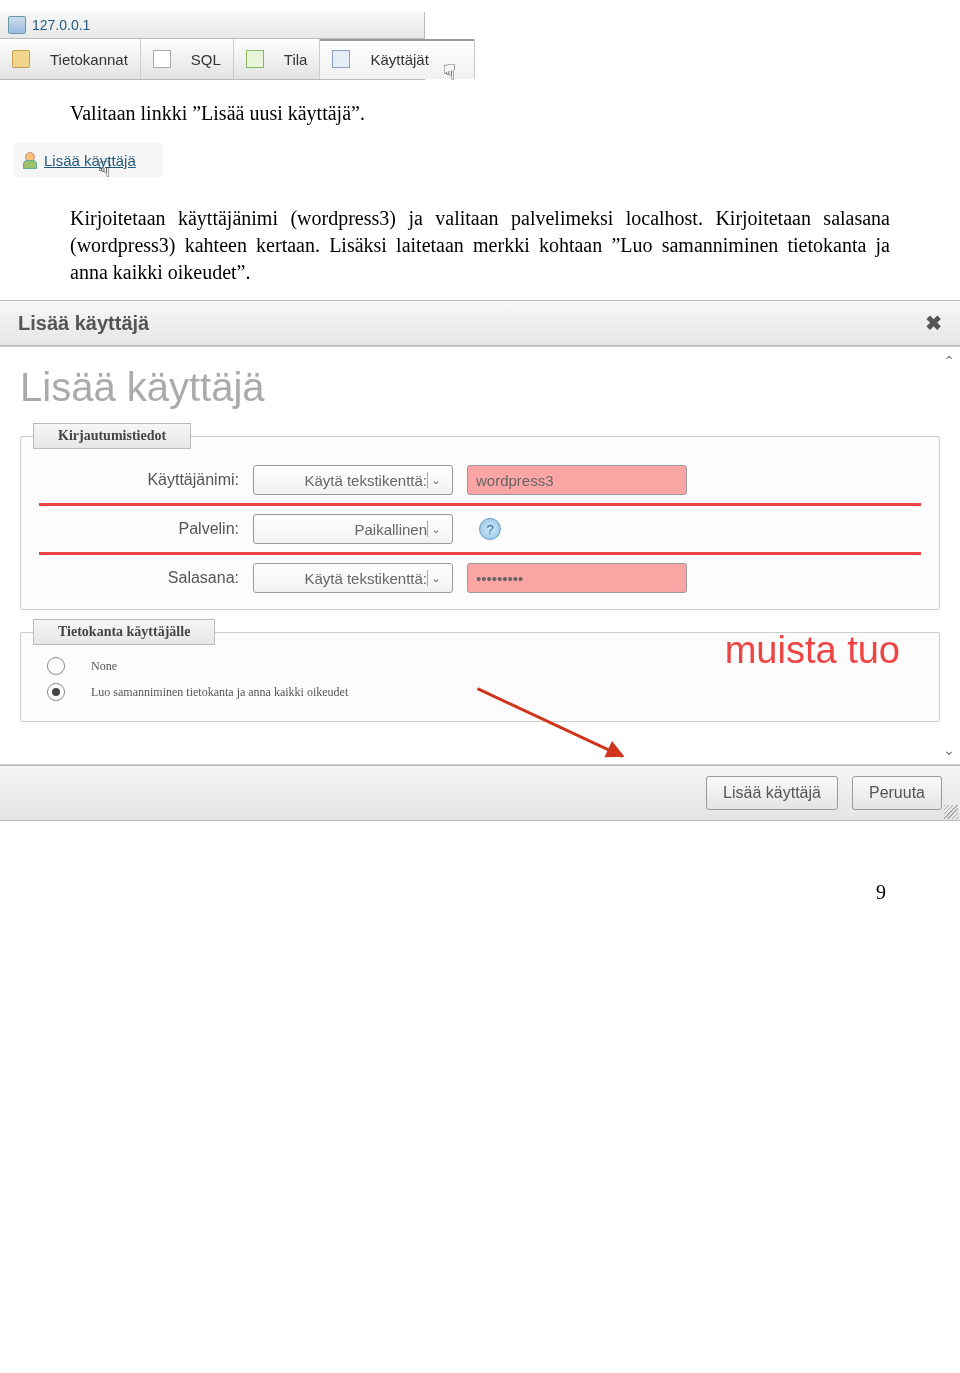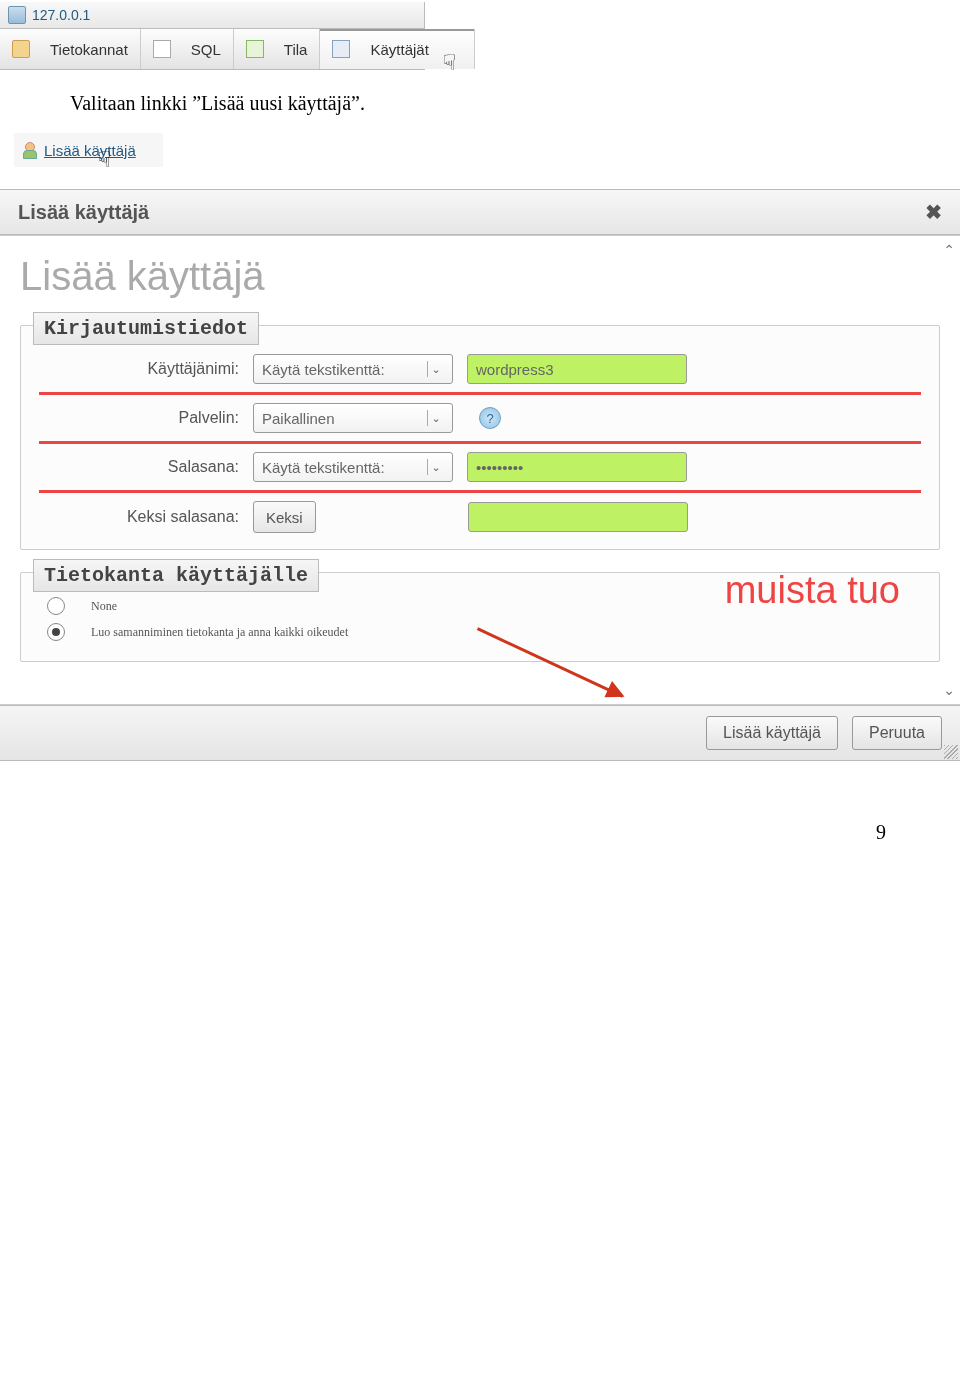--- a/index.html
+++ b/index.html
@@ -1,16 +1,16 @@
 <!DOCTYPE html>
 <html><head>
 <meta charset="utf-8">
 <style>
   body{margin:0;font-family:"Times New Roman",serif;background:#fff;color:#000}
-  .page{width:960px;margin:2px auto;position:relative}
+  .page{width:960px;margin:12px auto;position:relative}
   .ui{font-family:Arial,Helvetica,sans-serif;color:#444}
   
   .top-frag{width:425px;border:0;}
   .brd{background:linear-gradient(#f8f8f8,#e8e8e8);border:1px solid #bbb;border-left:0;border-top:0;padding:4px 8px;font-size:14px;color:#235a81;display:flex;align-items:center;gap:6px}
   .tabs{display:flex;background:linear-gradient(#fdfdfd,#e3e3e3);border-bottom:1px solid #bbb}
   .tab{display:flex;align-items:center;gap:20px;padding:7px 12px;border-right:1px solid #ccc;font-size:15px;color:#333;cursor:pointer}
   .tab.active{background:linear-gradient(#fff,#f0f0f0);box-shadow:inset 0 2px 0 #999}
   .hand{position:relative;top:14px;left:-6px;font-size:22px}
   .ico{display:inline-block;width:16px;height:16px;vertical-align:middle}
   .ico-server{background:linear-gradient(#cde,#9bd);border:1px solid #69a;border-radius:2px}
@@ -27,28 +27,28 @@
   .person-ico::before{content:"";position:absolute;width:8px;height:8px;background:#f7c27a;border:1px solid #c88;border-radius:50%;left:3px;top:0}
   .person-ico::after{content:"";position:absolute;width:12px;height:7px;background:#9cc36c;border:1px solid #6a9;border-radius:4px 4px 0 0;left:1px;top:8px}
   
   .panel-wrap{margin:14px 0 0;border:0}
   .panel-hdr{display:flex;align-items:center;justify-content:space-between;background:linear-gradient(#f7f7f7,#e6e6e6);border:1px solid #bbb;border-left:0;border-right:0;padding:10px 18px;font-family:Arial,sans-serif;font-size:20px;font-weight:bold;color:#555}
   .x-ico{font-size:20px;color:#555;cursor:pointer}
   .scroll-body{border:1px solid #ccc;border-left:0;border-right:0;position:relative;padding:10px 20px 20px;background:#fff}
   .caret-up{position:absolute;right:5px;top:6px;font-size:14px;color:#777}
   .big-title{font-family:Arial,sans-serif;font-size:40px;color:#aaa;margin:8px 0 26px}
   .fieldset{border:1px solid #ccc;border-radius:2px;margin:0 0 22px;padding:20px 18px 8px;position:relative;background:#fcfcfc}
-  .legend{position:absolute;top:-14px;left:12px;background:linear-gradient(#f6f6f6,#e6e6e6);border:1px solid #bbb;padding:4px 10px;font-family:Liberation Mono, monospace;font-size:20px;color:#444;font-weight:bold}
+  .legend{position:absolute;top:-14px;left:12px;background:linear-gradient(#f6f6f6,#e6e6e6);border:1px solid #bbb;padding:4px 24px;font-family:Liberation Serif, serif;font-size:14px;color:#444;font-weight:bold}
   .row{display:flex;align-items:center;border-bottom:3px solid #ef4444;padding:8px 0;font-family:Arial,sans-serif;color:#555;font-size:16px}
   .row:last-child{border-bottom:0}
   .lbl{width:200px;text-align:right;padding-right:14px}
   .sel,.txt{height:30px;border:1px solid #999;border-radius:3px;background:linear-gradient(#fff,#f2f2f2);font-size:15px;color:#666;padding:0 8px;box-sizing:border-box}
-  .sel{width:200px;display:flex;align-items:center;justify-content:space-between;margin-right:14px}
+  .sel{width:200px;display:flex;align-items:center;justify-content:flex-end;margin-right:14px}
   .sel .cv{display:inline-block;width:16px;height:16px;border-left:1px solid #aaa;text-align:center;font-size:11px;line-height:16px;color:#666}
-  .txt{width:220px;background:#bef264}
+  .txt{width:220px;background:#fca5a5}
   .help-ico{width:20px;height:20px;border-radius:50%;background:radial-gradient(#cfe8f7,#8ec1e4);border:1px solid #6aa0c4;color:#2b6a93;font-size:13px;display:flex;align-items:center;justify-content:center;margin-left:12px}
   .btn-sm{height:30px;padding:0 12px;border:1px solid #999;border-radius:3px;background:linear-gradient(#fafafa,#e6e6e6);font-size:15px;color:#555;display:inline-flex;align-items:center;margin-right:14px;cursor:pointer}
   .radio-row{display:flex;align-items:center;gap:26px;font-family:Liberation Serif, serif;font-size:12px;color:#555;padding:4px 0 4px 8px}
   .radio{width:16px;height:16px;border:1px solid #888;border-radius:50%;display:inline-flex;align-items:center;justify-content:center;background:#fff}
   .radio.checked::after{content:"";width:8px;height:8px;border-radius:50%;background:#444}
   .remember{position:absolute;right:60px;bottom:92px;color:#ef4444;font-family:Arial,sans-serif;font-size:38px}
   .arrow{position:absolute;right:330px;bottom:40px;transform:rotate(205deg)}
   .arrow-line{width:160px;height:3px;background:#d0341a}
   .arrow-head{position:absolute;left:-2px;top:-7px;width:0;height:0;border-right:18px solid #d0341a;border-top:9px solid transparent;border-bottom:9px solid transparent}
   .scroll-dn{position:absolute;right:5px;bottom:6px;font-size:14px;color:#777}
@@ -94,20 +94,21 @@
 
   
   <div class="link-frag">
     <span class="person-ico"></span>
     <a href="#">
         <span>Lisää käyttäjä</span>
       </a>
     <span class="hand" style="top:10px;left:-44px">☟</span>
   </div>
 
+  <p class="doc-text" style="text-align:justify">Kirjoitetaan käyttäjänimi (wordpress3) ja valitaan palvelimeksi localhost. Kirjoitetaan salasana (wordpress3) kahteen kertaan. Lisäksi laitetaan merkki kohtaan ”Luo samanniminen tietokanta ja anna kaikki oikeudet”.</p>
 
   
   <div class="panel-wrap ui">
     <div class="panel-hdr">
       <span>Lisää käyttäjä</span>
       <span class="x-ico">✖</span>
     </div>
     <div class="scroll-body">
       <span class="caret-up">⌃</span>
 
@@ -137,26 +138,20 @@
         <div class="row">
           <div class="lbl">Salasana:</div>
           <div class="sel">
             <span>Käytä tekstikenttä:</span>
               <span class="cv">⌄</span>
           </div>
           <input type="password" class="txt" value="•••••••••" style="">
         </div>
 
 
-        <div class="row">
-          <div class="lbl">Keksi salasana:</div>
-          <span class="btn-sm">Keksi</span>
-          <div style="width:138px"></div>
-          <input class="txt" value="" style="">
-        </div>
       </div>
 
       <div class="fieldset" style="padding-bottom:16px">
         <div class="legend">Tietokanta käyttäjälle</div>
         <div class="radio-row">
           <span class="radio"></span>
           <span>None</span>
         </div>
         <div class="radio-row">
           <span class="radio checked"></span>

